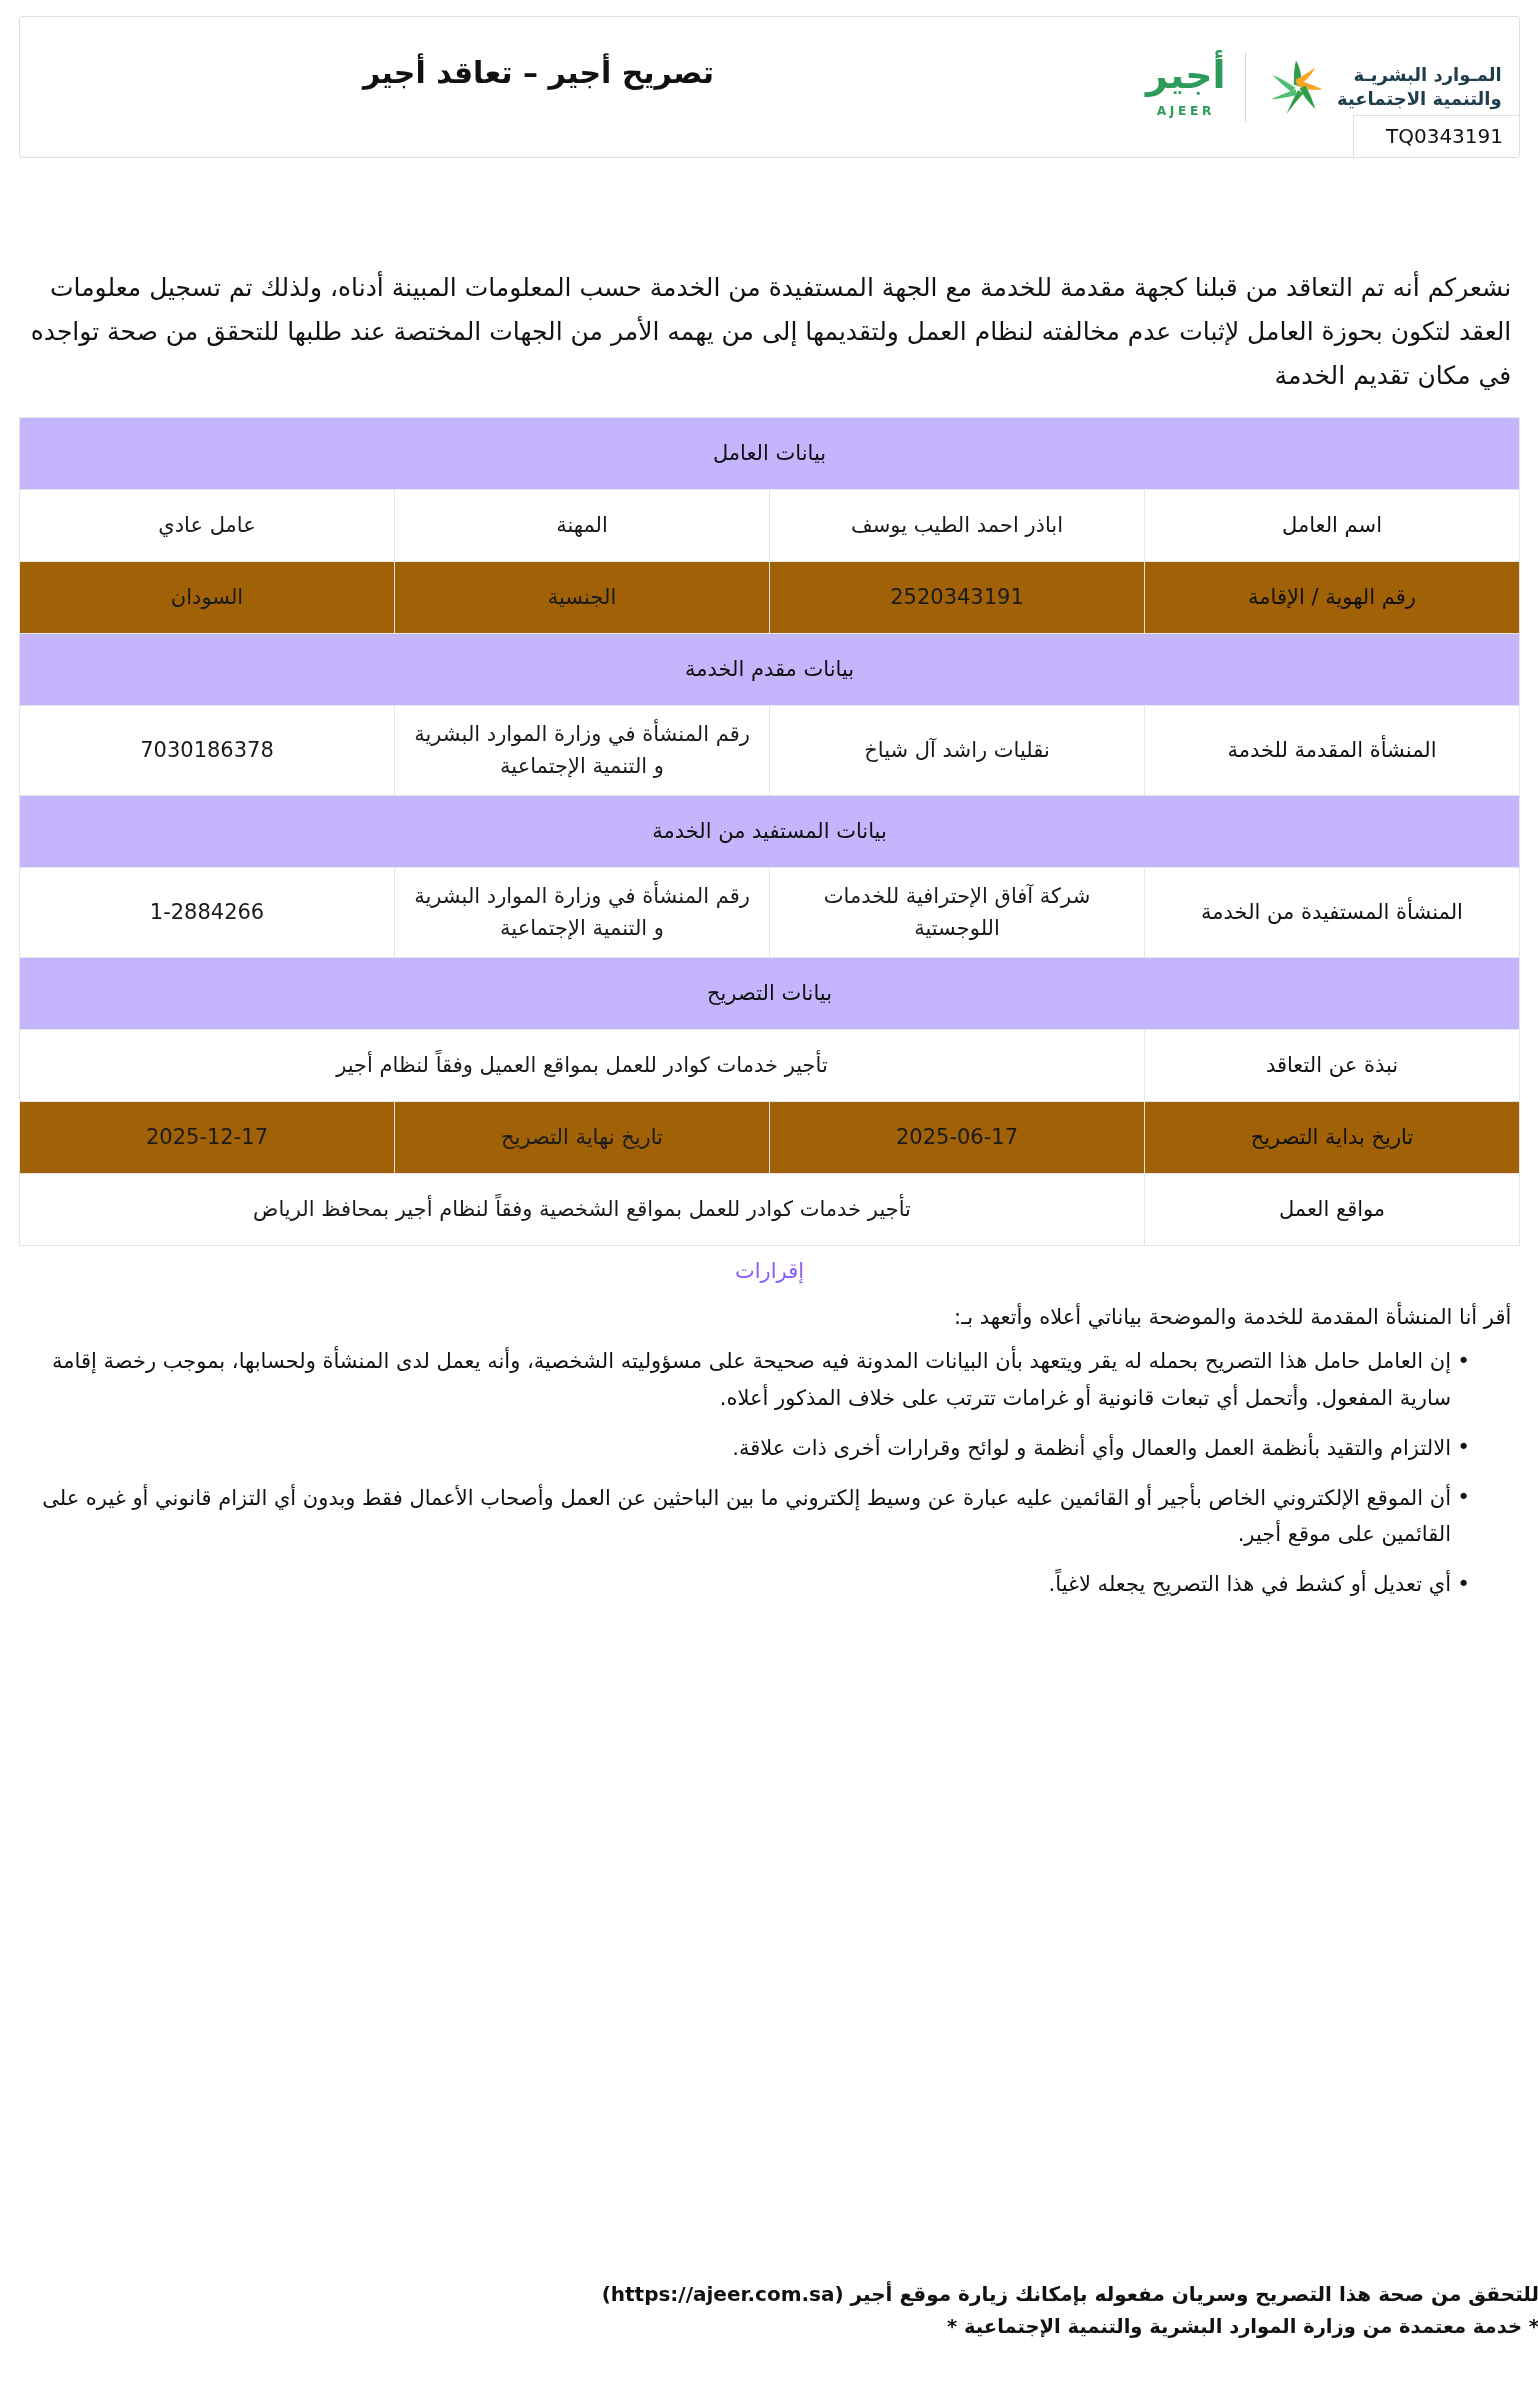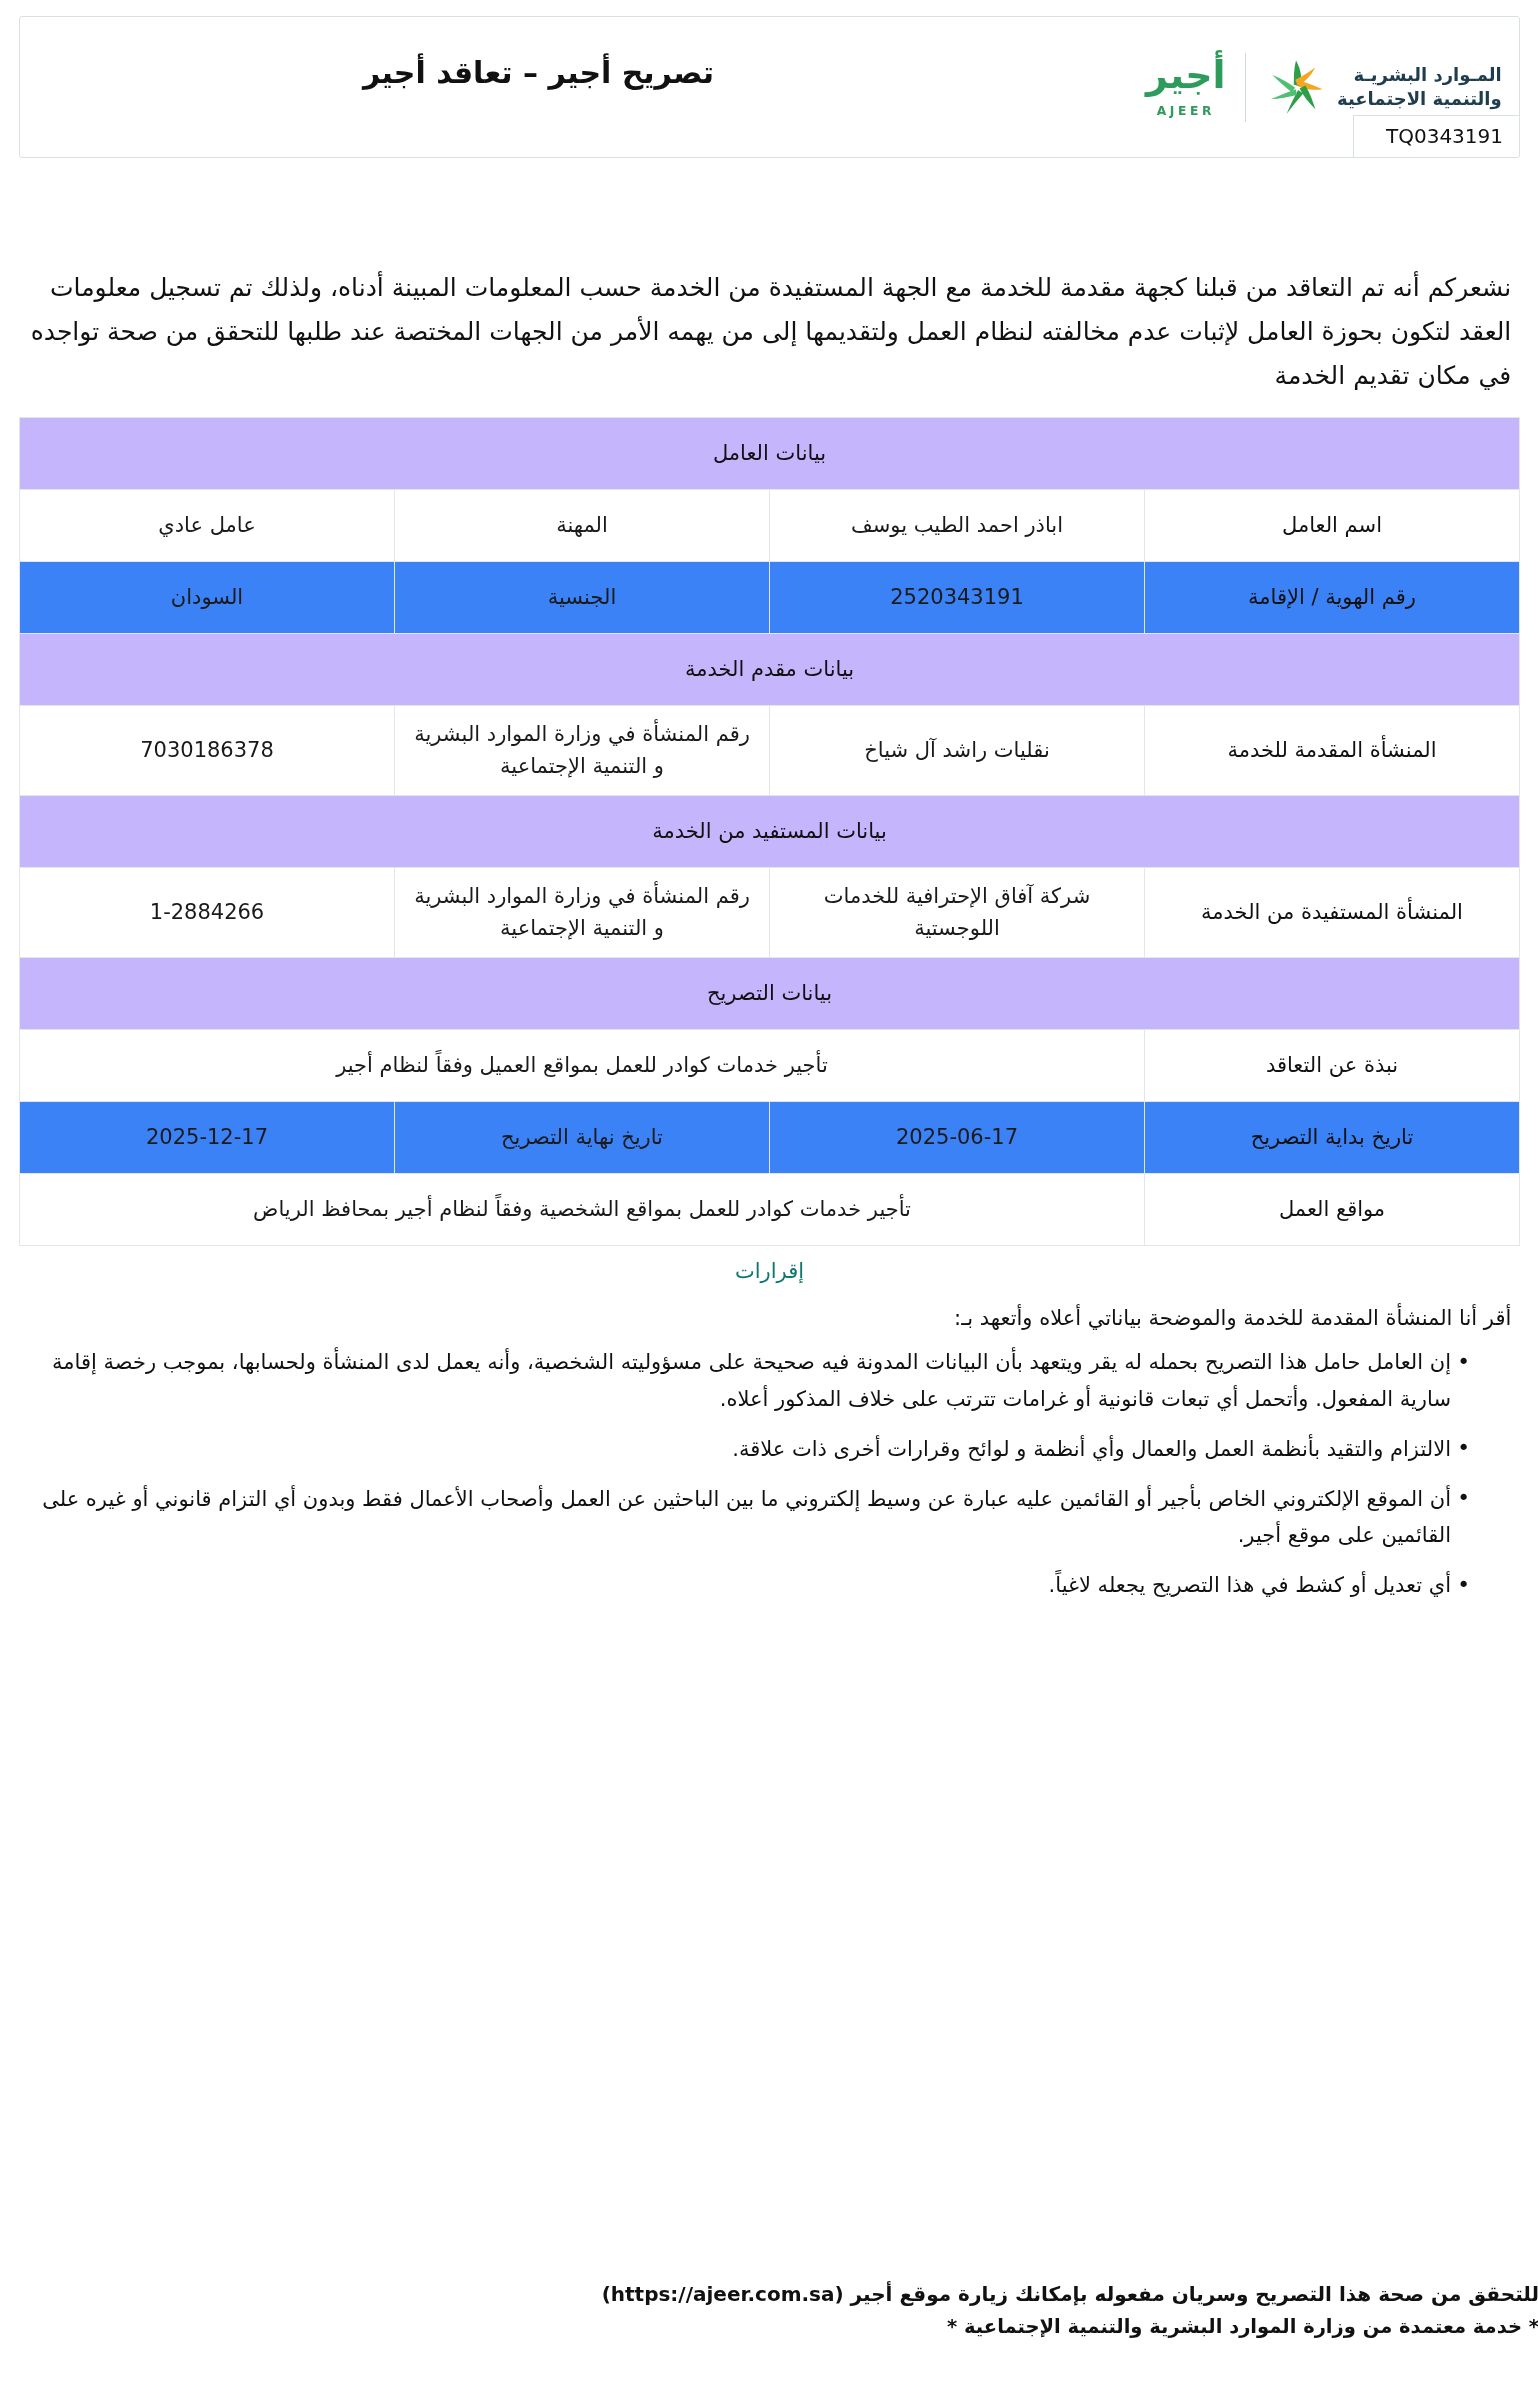--- a/index.html
+++ b/index.html
@@ -152,32 +152,31 @@
   td.value {
     width: 23%;
   }
   td.label2 {
     width: 27%;
   }
   td.value2 {
     width: 23%;
   }
   tr.alt td {
-    background: #3b82f6;
+    background: #a16207;
   }
   td.wide {
     text-align: center;
   }
   
   .decl-title {
     text-align: center;
     font-size: 21px;
     margin: 13px 0 21.7px 0;
-    color: #0f766e;
-    font-family: Liberation Serif, serif;
+    color: #8b5cf6;
   }
   .decl-lead {
     text-align: right;
     font-size: 21px;
     margin: 0 8.7px 14.4px 8.7px;
     color: #111;
   }
   ul.decl {
     margin: 0 30px 0 8.7px;
     padding: 0 20px 0 0;

